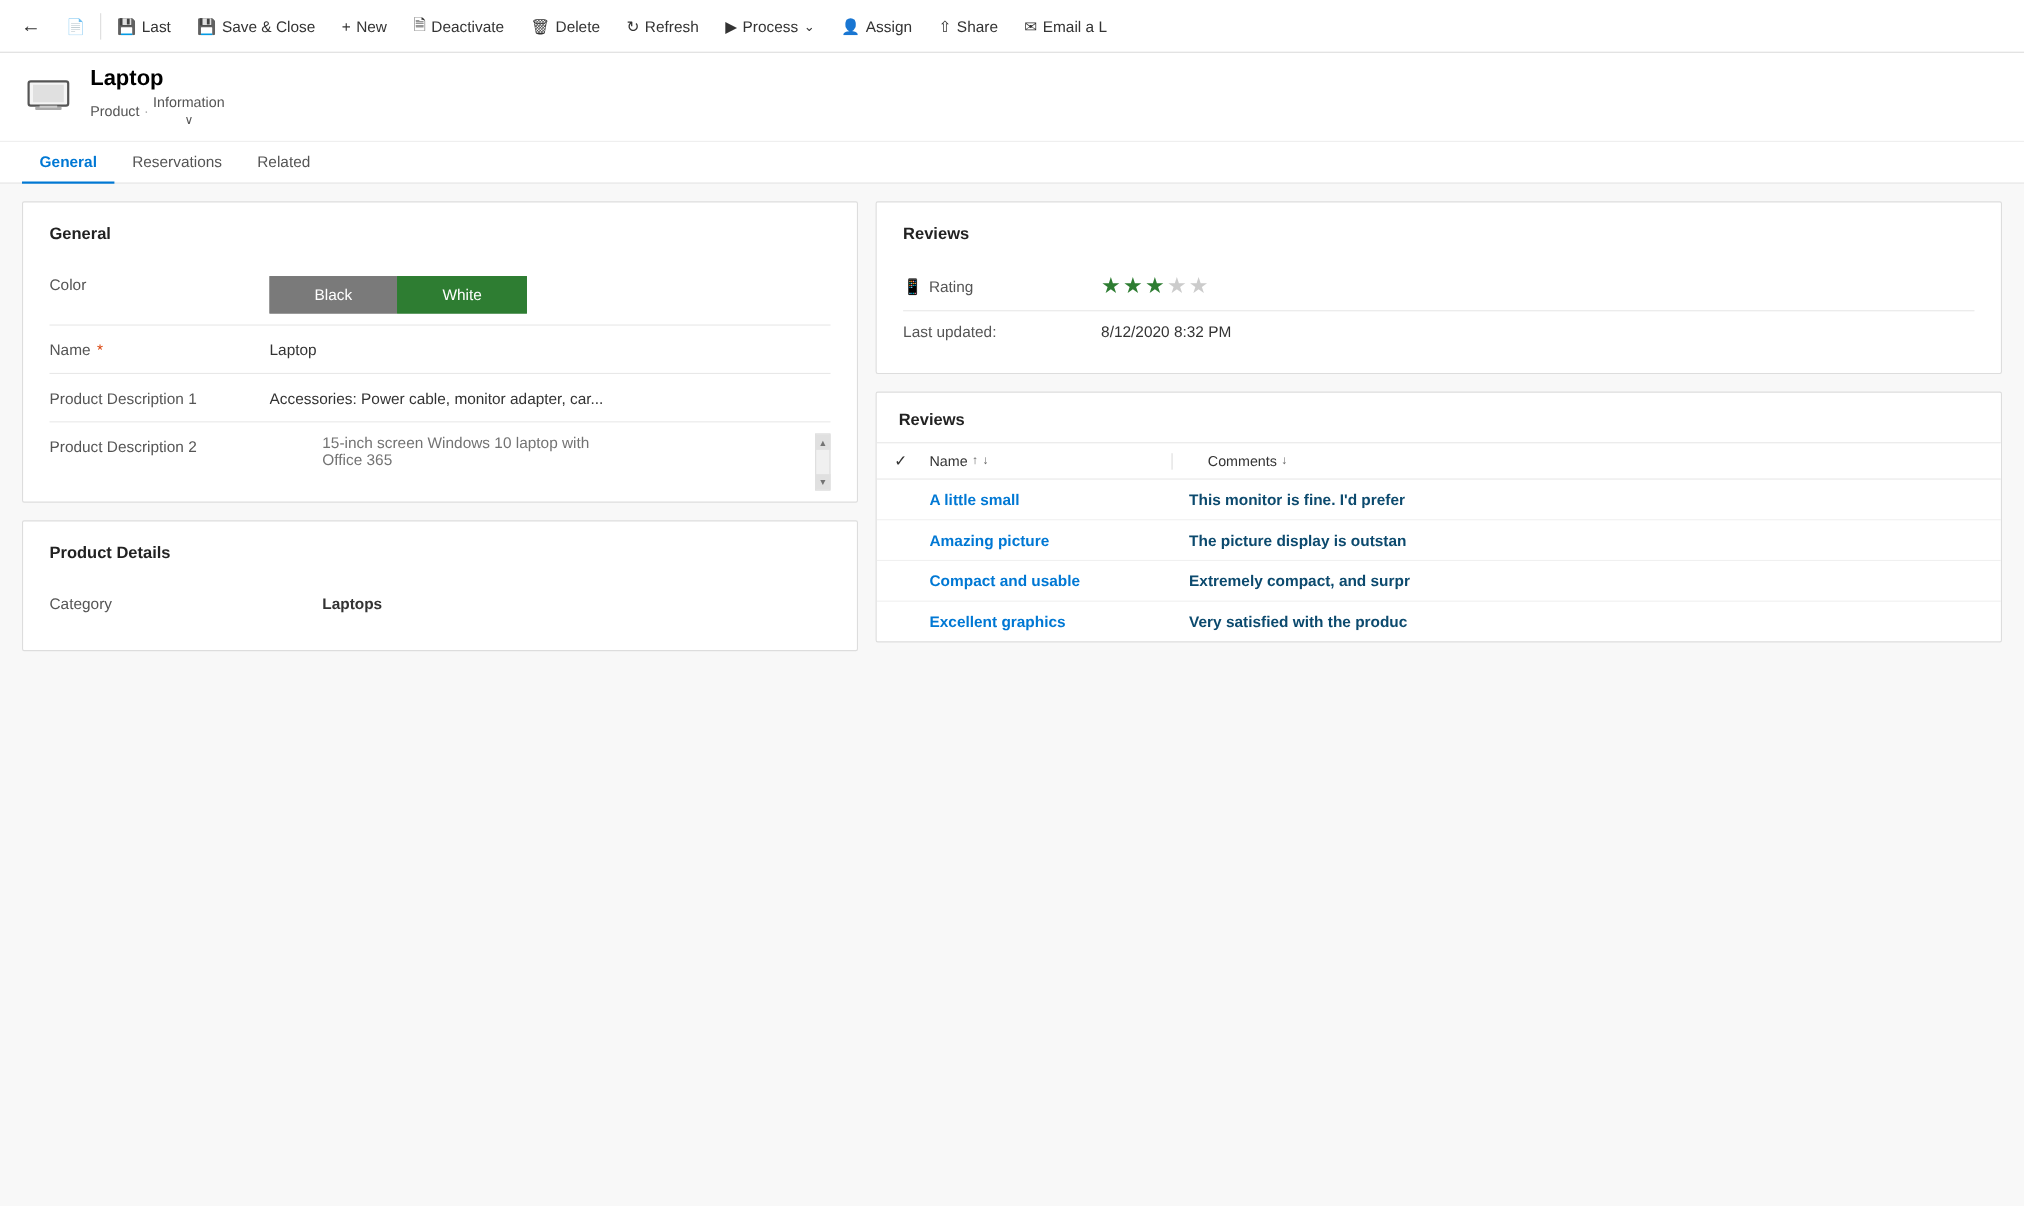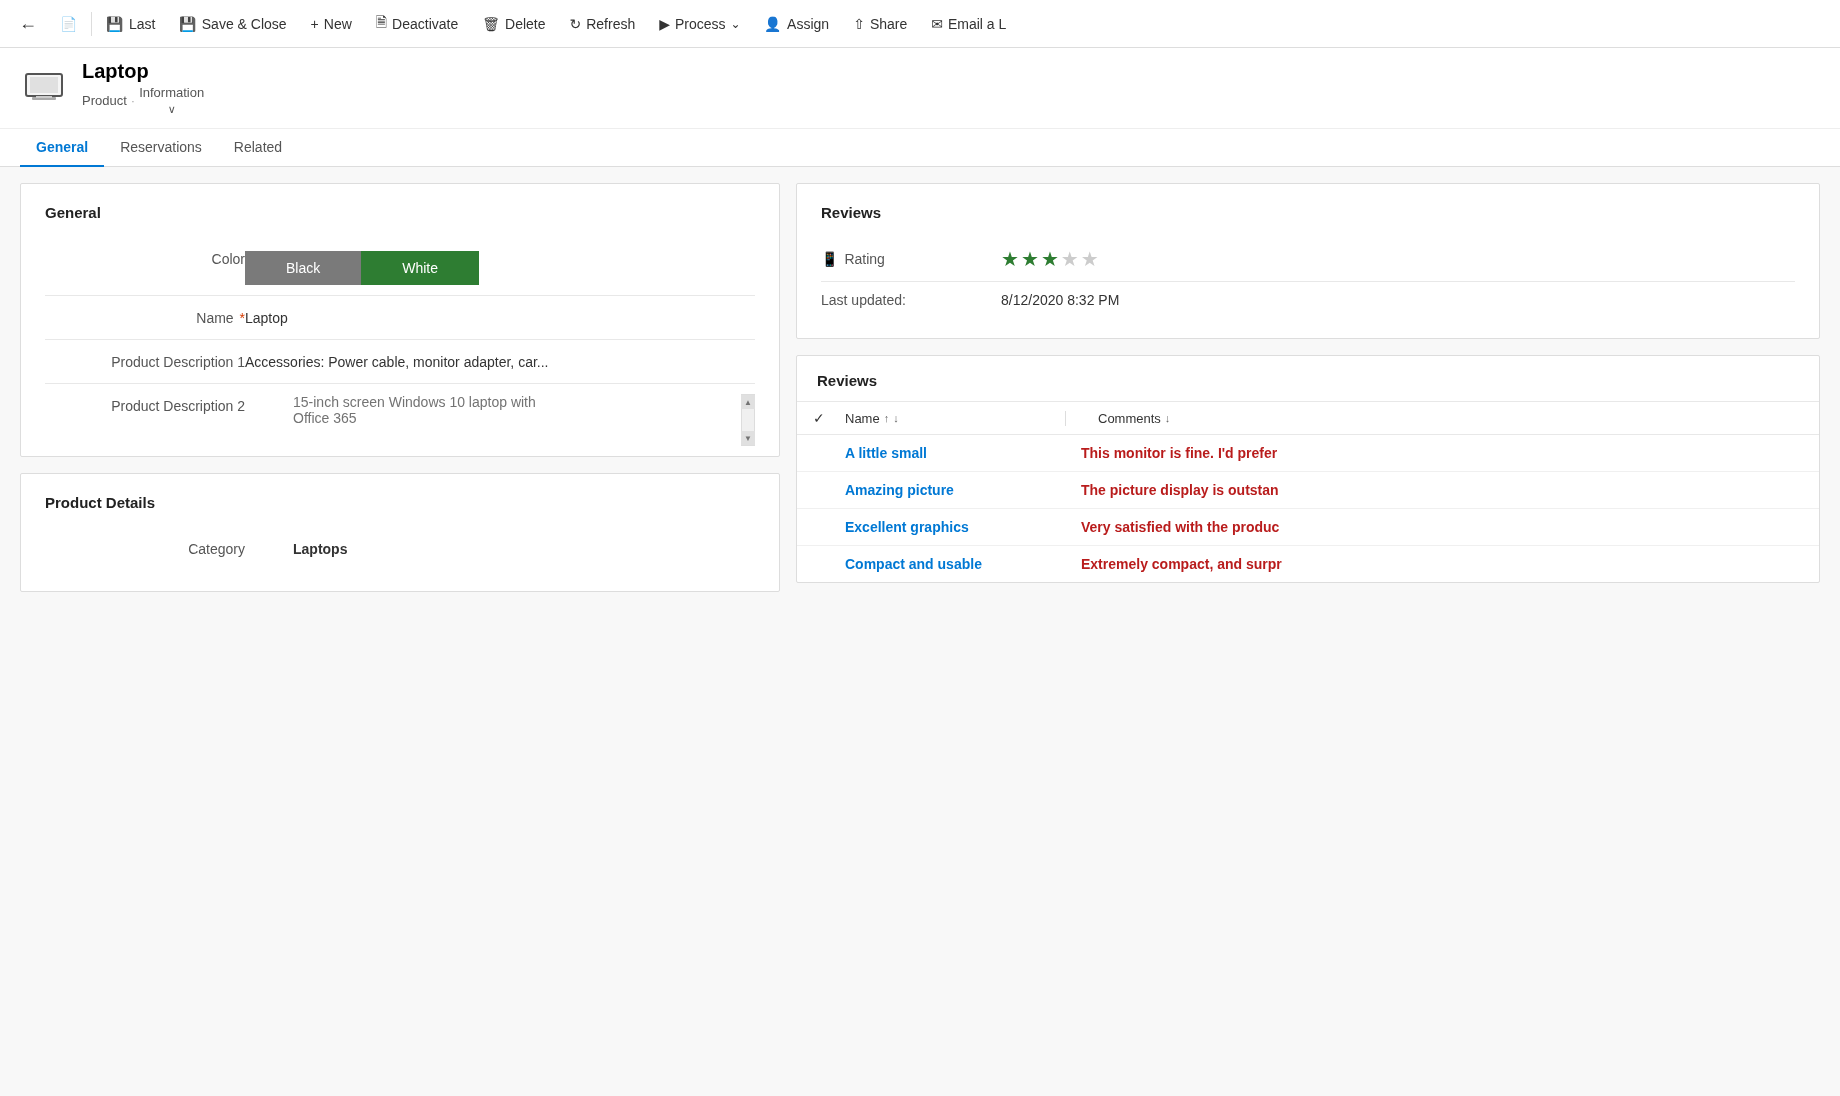--- a/index.html
+++ b/index.html
@@ -143,21 +143,20 @@
       border-bottom: 1px solid #e8e8e8;
       min-height: 44px;
     }
     .form-field:last-child { border-bottom: none; gap: 48px; }
     .field-label {
       width: 200px;
       flex-shrink: 0;
       font-size: 14px;
       color: #555;
       padding-top: 4px;
-      text-align: right;
     }
     .field-required {
       color: #d83b01;
       margin-left: 2px;
     }
     .field-value {
       flex: 1;
       font-size: 14px;
       color: #333;
       padding-top: 4px;
@@ -304,21 +303,21 @@
     .row-name {
       width: 220px;
       flex-shrink: 0;
       font-size: 14px;
       color: #0078d4;
       cursor: pointer;
     }
     .row-comment {
       flex: 1;
       font-size: 14px;
-      color: #b91c1c;
+      color: #0c4a6e;
       white-space: nowrap;
       overflow: hidden;
       text-overflow: ellipsis;
       padding-left: 16px;
     }
 
     .check-icon { font-size: 14px; color: #333; }
 
     
     .category-value { font-weight: 600; }
@@ -525,27 +524,27 @@
       </div>
 
       <div class="table-row">
         <div class="row-check"></div>
         <div class="row-name">Amazing picture</div>
         <div class="row-comment">The picture display is outstan</div>
       </div>
 
       <div class="table-row">
         <div class="row-check"></div>
+        <div class="row-name">Compact and usable</div>
+        <div class="row-comment">Extremely compact, and surpr</div>
+      </div>
+
+      <div class="table-row">
+        <div class="row-check"></div>
         <div class="row-name">Excellent graphics</div>
         <div class="row-comment">Very satisfied with the produc</div>
       </div>
 
-      <div class="table-row">
-        <div class="row-check"></div>
-        <div class="row-name">Compact and usable</div>
-        <div class="row-comment">Extremely compact, and surpr</div>
-      </div>
-
     </div>
 
   </div>
 
 </div>
 
 </body></html>

